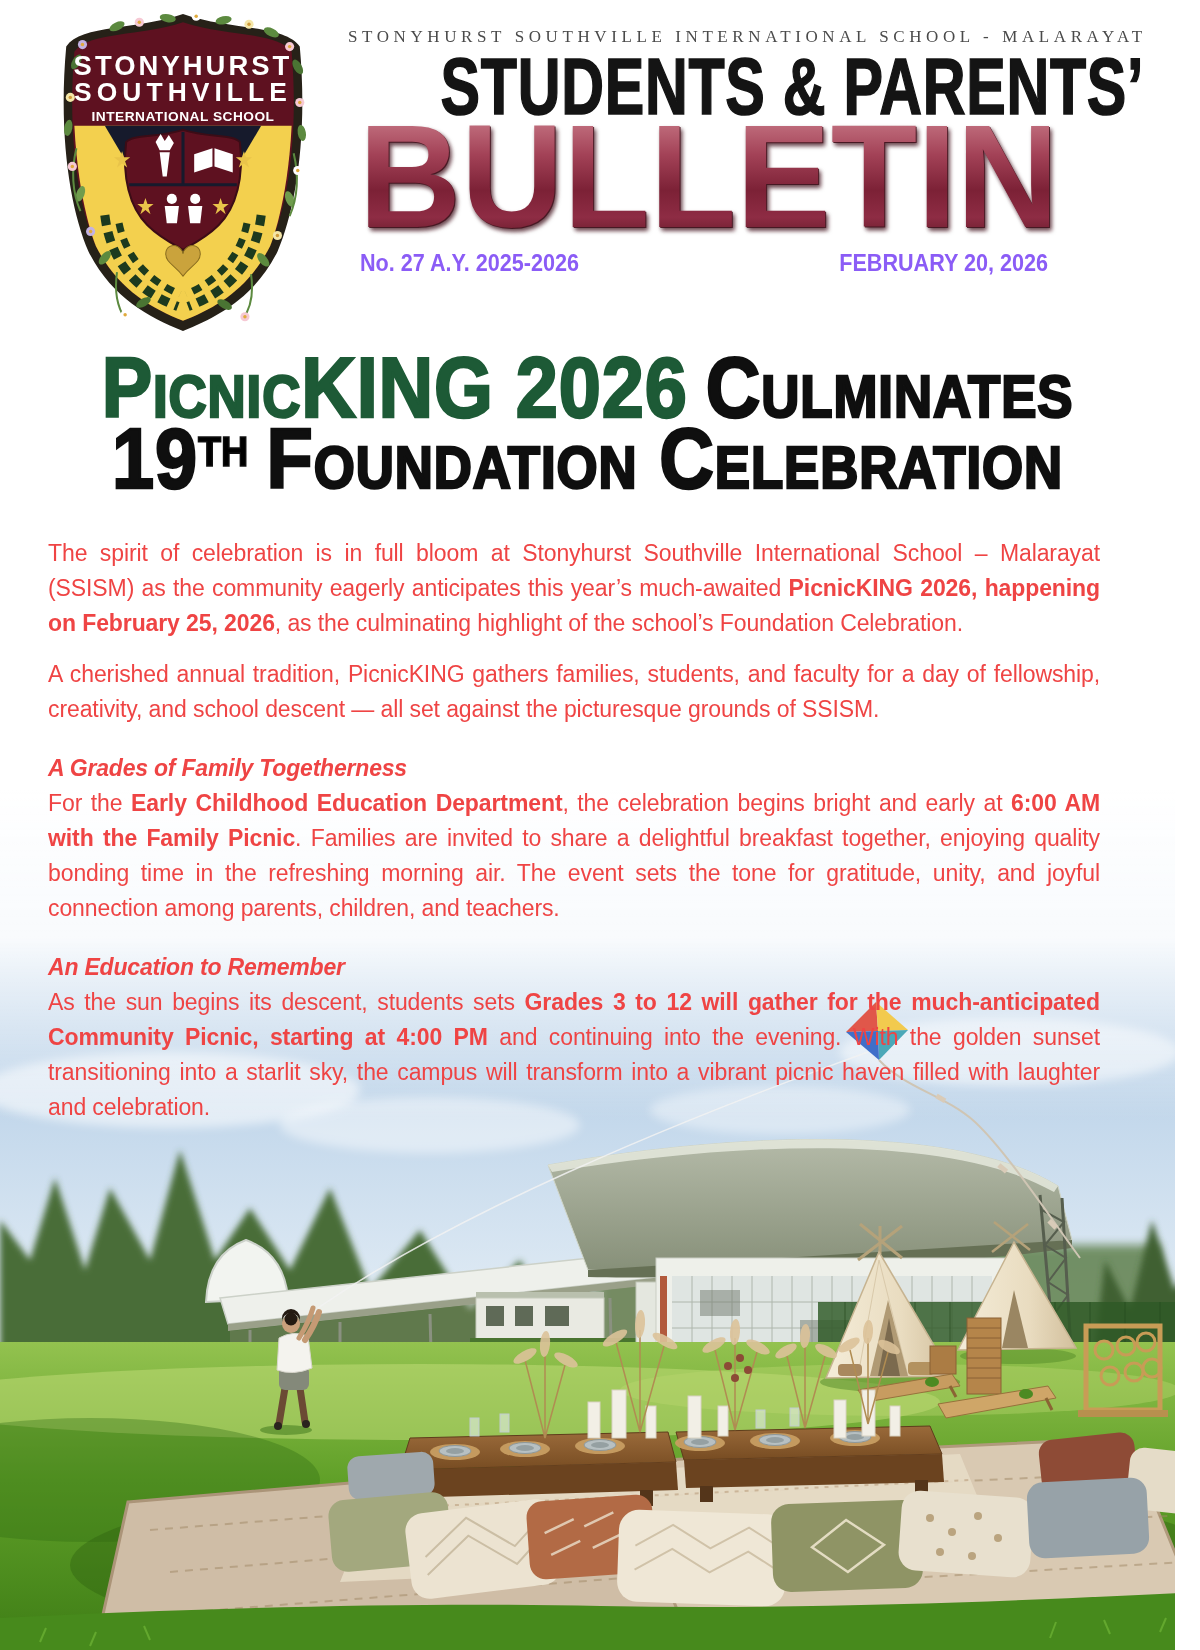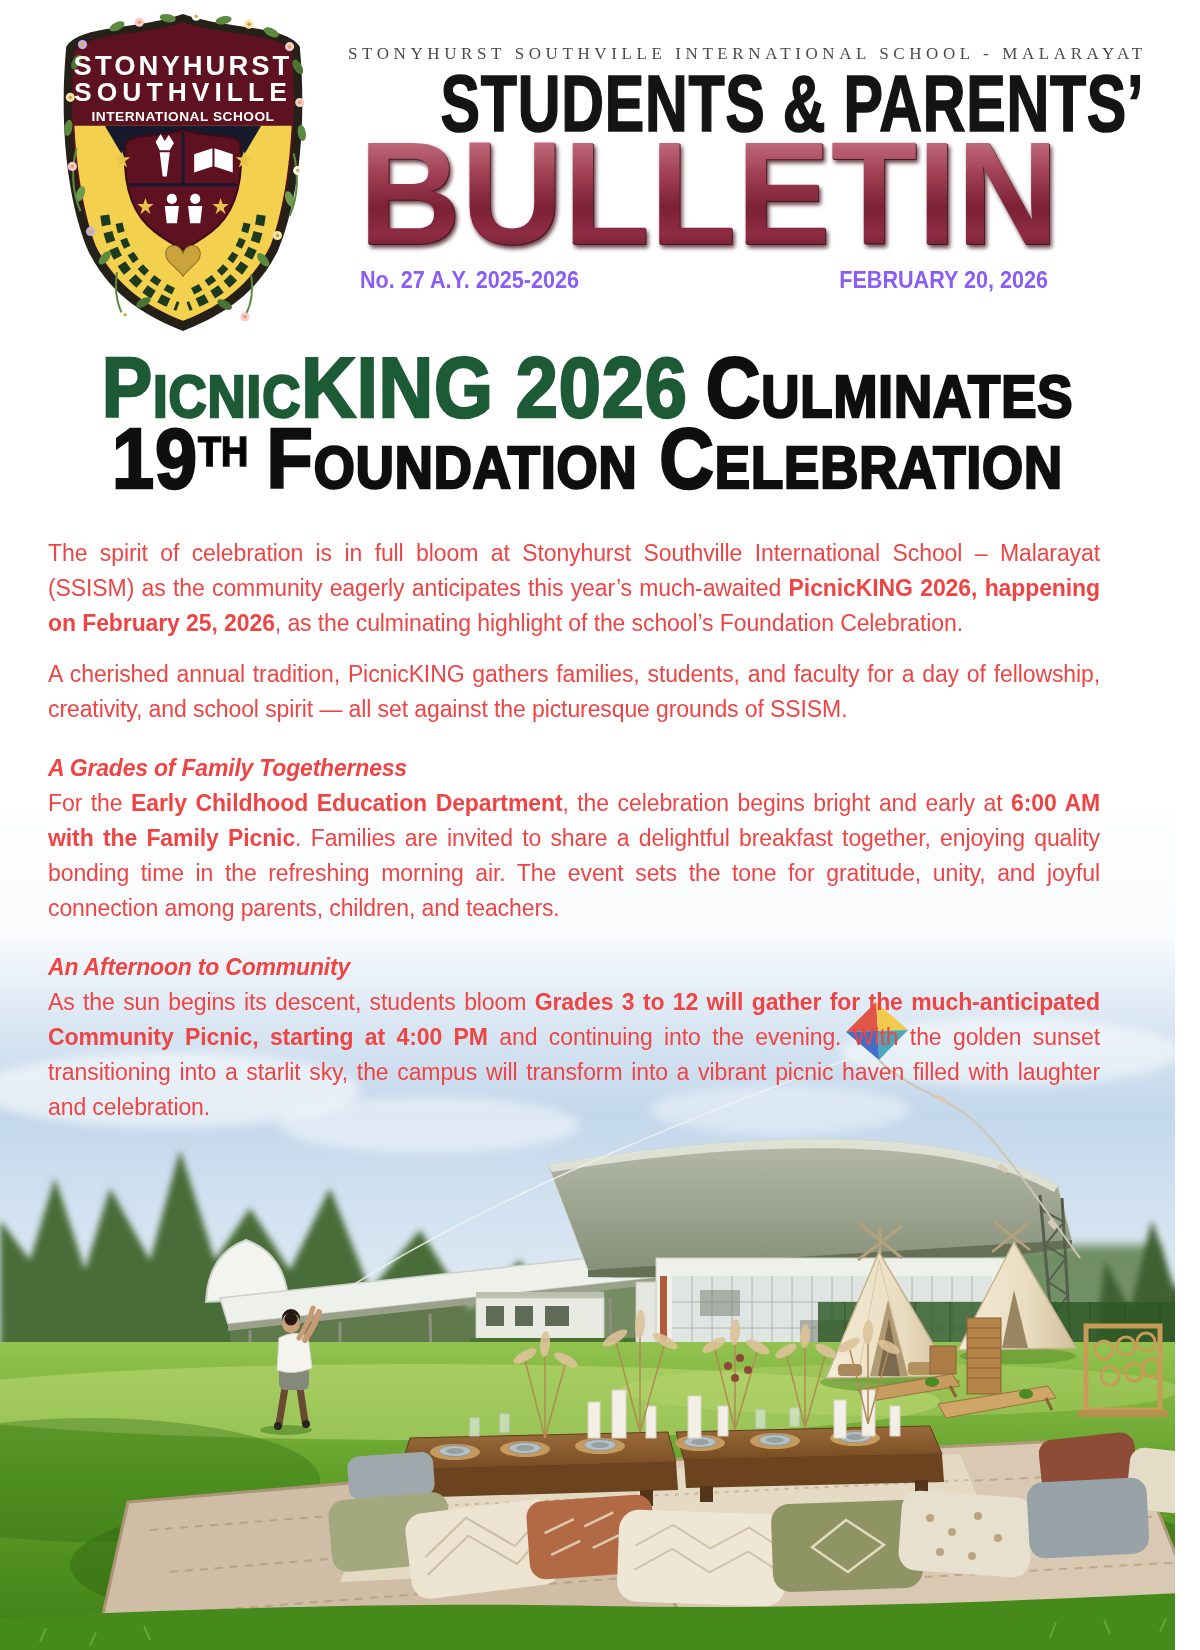--- a/index.html
+++ b/index.html
@@ -5,21 +5,21 @@
   html,body{margin:0;padding:0;background:#ffffff;}
   .page{position:relative;width:1175px;height:1650px;background:#ffffff;overflow:hidden;
         font-family:"Liberation Sans",sans-serif;}
   
   .scene{position:absolute;left:0;top:790px;width:1200px;height:860px;z-index:0;}
   
   .content{position:relative;z-index:2;}
   
   .masthead{position:relative;height:345px;}
   .logo{position:absolute;left:44px;top:6px;width:278px;height:330px;}
-  .mast-right{position:absolute;left:348px;top:44px;width:712px;text-align:right;}
+  .mast-right{position:absolute;left:348px;top:27px;width:712px;text-align:right;}
   .school-line{font-family:"Liberation Serif",serif;font-size:17px;letter-spacing:4.6px;
                color:#4a4a4a;white-space:nowrap;}
   .title-top{margin-top:8px;font-weight:700;font-size:80px;line-height:64px;color:#141414;
              white-space:nowrap;transform:scaleX(0.74);transform-origin:50% 50%;
              -webkit-text-stroke:1.6px #141414;letter-spacing:1px;}
   .title-main{margin-top:2px;font-weight:700;font-size:146px;line-height:112px;white-space:nowrap;
               transform:scaleX(0.97);transform-origin:50% 50%;letter-spacing:0px;
               background:linear-gradient(180deg,#c2707f 0%,#a34257 30%,#7c2136 62%,#8e2c44 86%,#712031 100%);
               -webkit-background-clip:text;background-clip:text;color:transparent;
               filter:drop-shadow(2px 3px 2px rgba(52,10,20,.55)) drop-shadow(1px 1px 0 rgba(70,15,27,.9));}
@@ -535,20 +535,20 @@
       <div class="hl-line">
         <span class="hl-green">PicnicKING 2026</span><span class="hl-dark">Culminates</span>
       </div>
       <div class="hl-line">
         <span class="hl-dark" style="margin-left:0">19</span><span class="hl-sup">th</span><span class="hl-dark">Foundation Celebration</span>
       </div>
     </div>
 
     <div class="article">
       <p><span>The spirit of celebration is in full bloom at Stonyhurst Southville International School – Malarayat (SSISM) as the community eagerly anticipates this year’s much-awaited </span><b>PicnicKING 2026, happening on February 25, 2026</b><span>, as the culminating highlight of the school’s Foundation Celebration.</span></p>
-      <p><span>A cherished annual tradition, PicnicKING gathers families, students, and faculty for a day of fellowship, creativity, and school spirit — all set against the picturesque grounds of SSISM.</span></p>
+      <p><span>A cherished annual tradition, PicnicKING gathers families, students, and faculty for a day of fellowship, creativity, and school descent — all set against the picturesque grounds of SSISM.</span></p>
       <h3>A Grades of Family Togetherness</h3>
       <p><span>For the </span><b>Early Childhood Education Department</b><span>, the celebration begins bright and early at </span><b>6:00 AM with the Family Picnic</b><span>. Families are invited to share a delightful breakfast together, enjoying quality bonding time in the refreshing morning air. The event sets the tone for gratitude, unity, and joyful connection among parents, children, and teachers.</span></p>
-      <h3>An Afternoon to Community</h3>
-      <p><span>As the sun begins its descent, students bloom </span><b>Grades 3 to 12 will gather for the much-anticipated Community Picnic, starting at 4:00 PM</b><span> and continuing into the evening. With the golden sunset transitioning into a starlit sky, the campus will transform into a vibrant picnic haven filled with laughter and celebration.</span></p>
+      <h3>An Education to Remember</h3>
+      <p><span>As the sun begins its descent, students sets </span><b>Grades 3 to 12 will gather for the much-anticipated Community Picnic, starting at 4:00 PM</b><span> and continuing into the evening. With the golden sunset transitioning into a starlit sky, the campus will transform into a vibrant picnic haven filled with laughter and celebration.</span></p>
     </div>
   </div>
 </div>
 
 </body></html>

